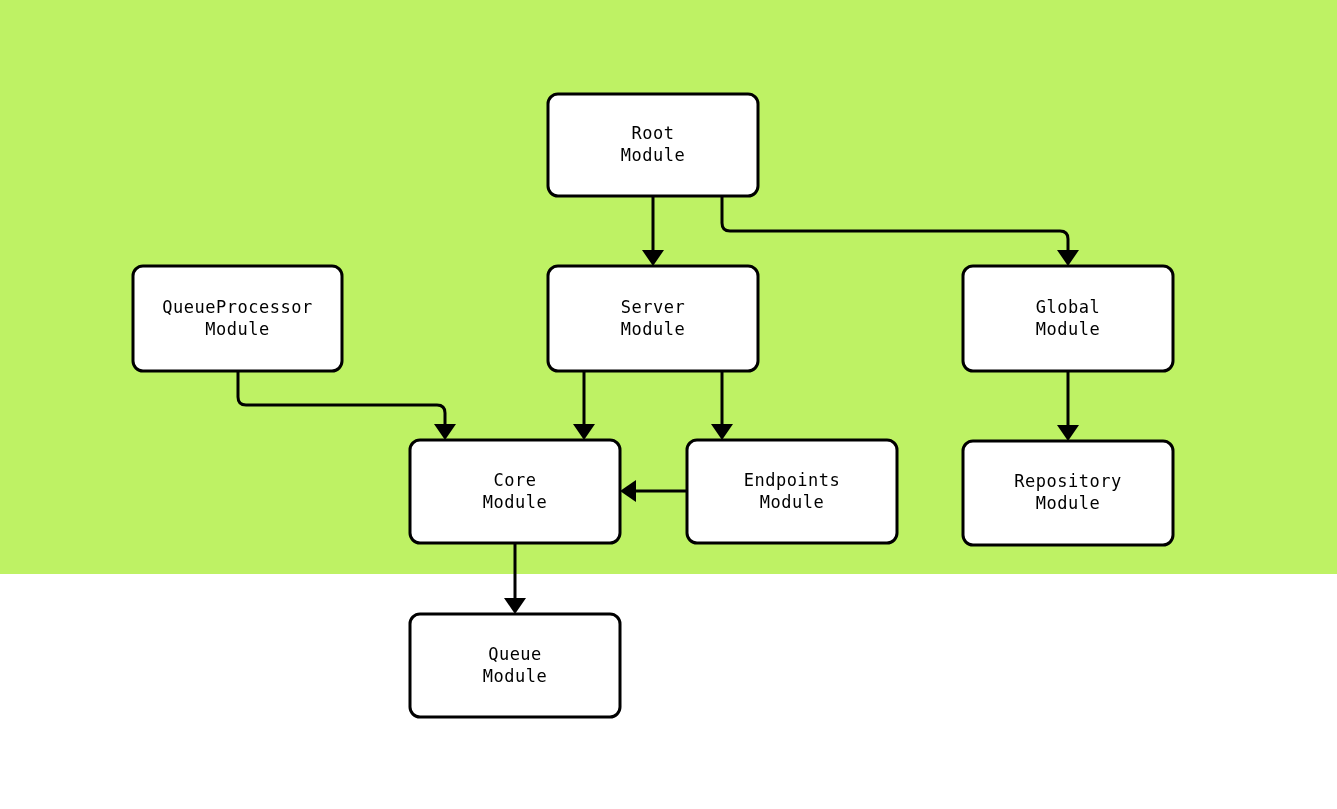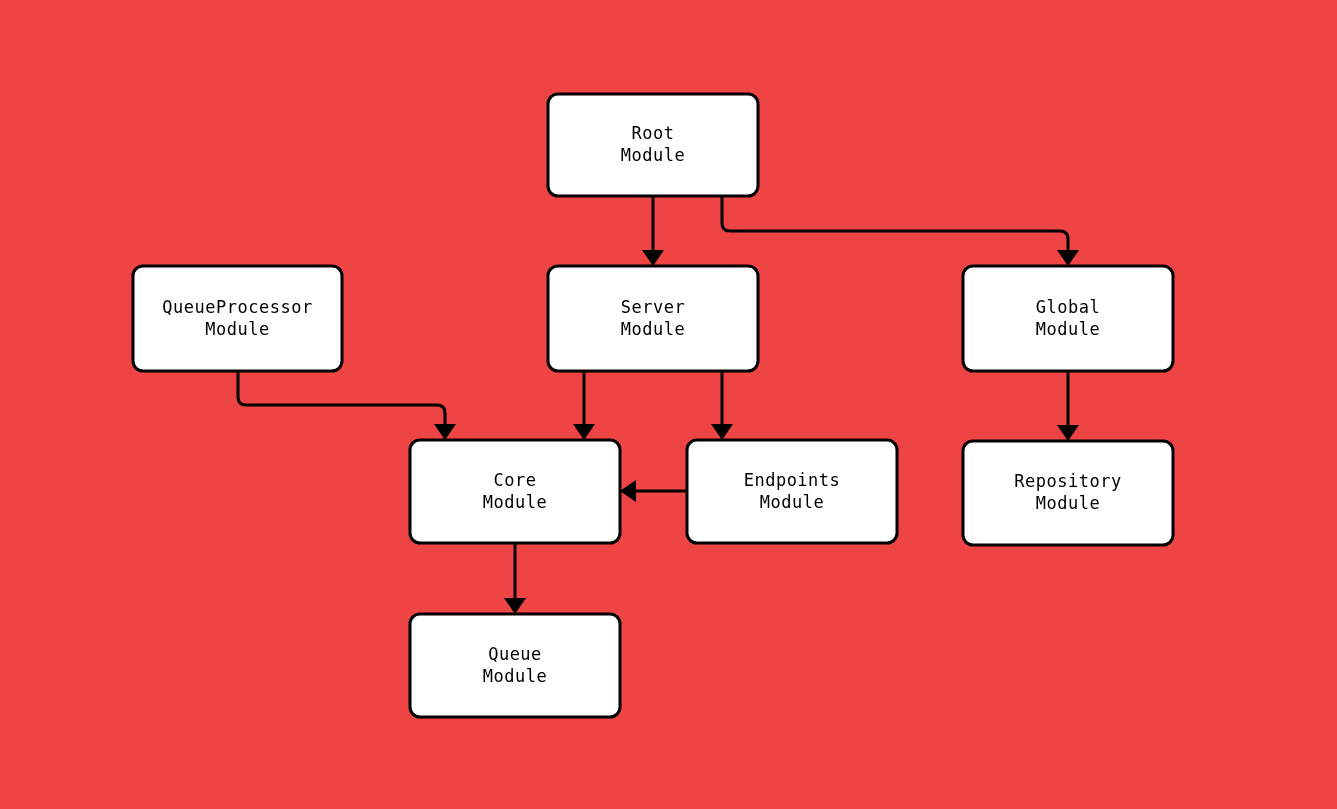--- a/index.html
+++ b/index.html
@@ -10,22 +10,22 @@
   }
   body {
     width: 1337px;
     height: 809px;
     font-family: "DejaVu Sans Mono", "Liberation Mono", monospace;
     overflow: hidden;
   }
   #diagram-root {
     position: relative;
     width: 1337px;
-    height: 809px;
-    background: #ef4444;
+    height: 574px;
+    background: #bef264;
     text-align: right;
   }
   svg.diagram-canvas {
     display: block;
     width: 1337px;
     height: 809px;
   }
   .node-box {
     fill: #ffffff;
     stroke: #000000;

